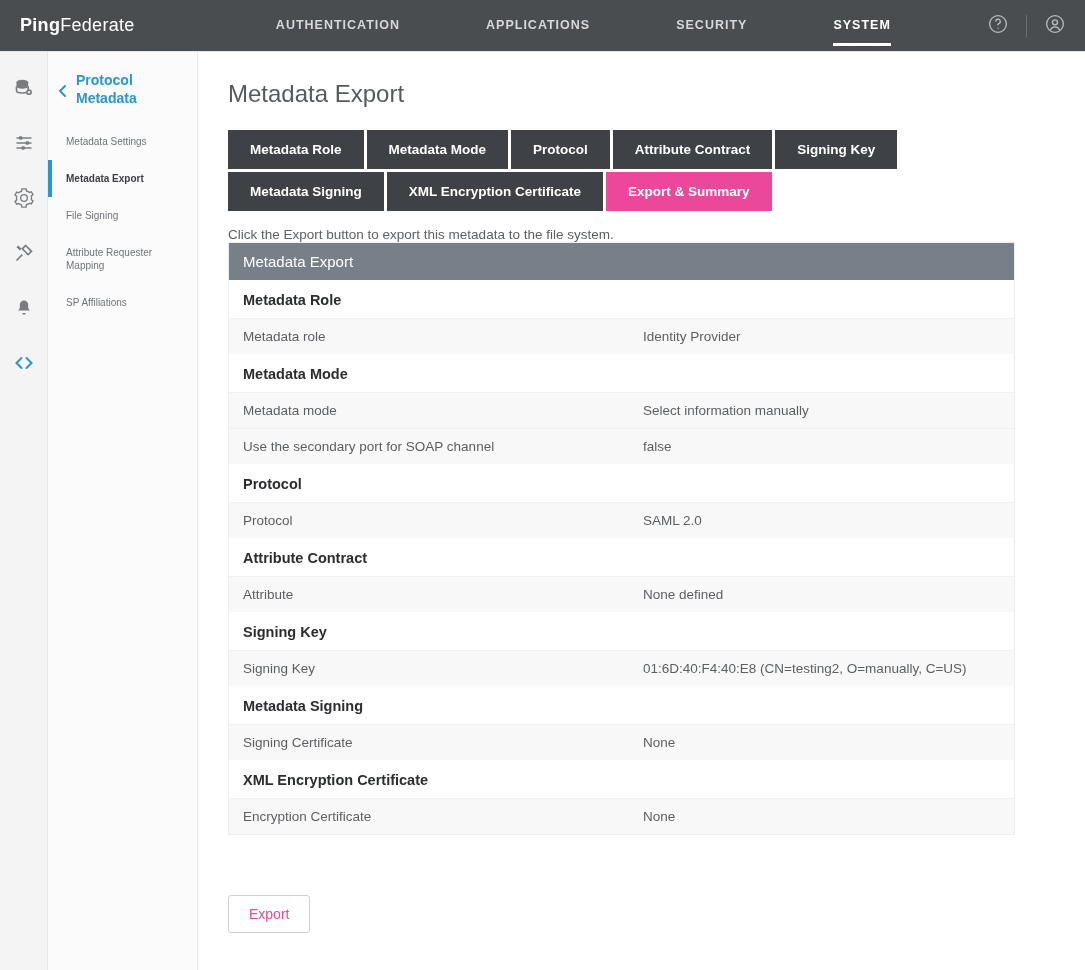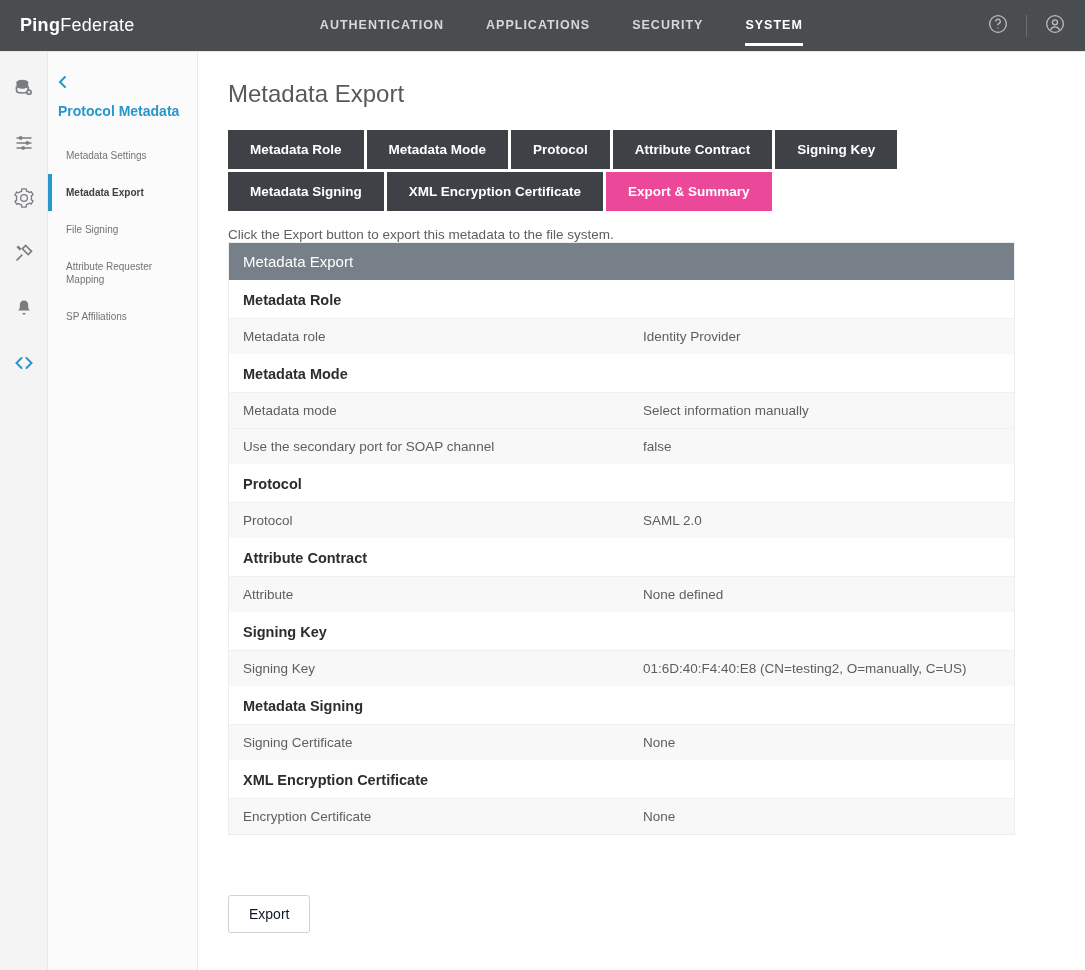--- a/index.html
+++ b/index.html
@@ -3,34 +3,34 @@
 <meta charset="utf-8">
 <style>
   * { box-sizing: border-box; margin: 0; padding: 0; }
   body { font-family: "Helvetica Neue", Arial, sans-serif; font-size: 14px; color: #333; background: #fff; }
 
   
   .topbar { background: #4a4d50; color: #fff; height: 51px; display: flex; align-items: center; padding: 0 20px; }
   .brand { font-size: 18px; font-weight: 300; letter-spacing: 0.3px; }
   .brand b { font-weight: 700; }
   .topnav { flex: 1; display: flex; justify-content: center; gap: 42px; }
-  .topnav-item { color: #d7d8d9; font-size: 12.5px; letter-spacing: 1px; font-weight: 600; cursor: pointer; padding: 13px 0 11px; border-bottom: 3px solid transparent; }
+  .topnav-item { color: #d7d8d9; font-size: 12.5px; letter-spacing: 1px; font-weight: 600; cursor: pointer; padding: 13px 0 11px; border-bottom: 3px solid transparent; margin-left: 44px; }
   .topnav-item.active { color: #fff; border-bottom-color: #fff; }
   .topicons { display: flex; align-items: center; gap: 18px; }
   .topicons svg { width: 20px; height: 20px; stroke: #b9bbbc; fill: none; }
   .vr { width: 1px; height: 22px; background: #6c6e71; }
 
   
   .app { display: flex; height: calc(970px - 45px); border-top: 1px solid #e6e6e6; }
   .iconrail { width: 48px; background: #f4f4f4; display: flex; flex-direction: column; align-items: center; padding-top: 26px; gap: 32px; border-right: 1px solid #e7e7e7;}
   .iconrail svg { width: 20px; height: 20px; fill: #7a7d80; }
   .iconrail .blue svg { fill: #2996cc; }
 
   .sidebar { width: 150px; background: #fbfbfb; border-right: 1px solid #e9e9e9; padding: 20px 0; }
-  .crumb { display: flex; align-items: flex-start; gap: 14px; padding: 0 14px 16px 10px; flex-direction: column; }
+  .crumb { display: flex; align-items: center; gap: 8px; padding: 0 14px 16px 10px; }
   .crumb svg { width: 10px; height: 14px; stroke: #2996cc; fill: none; margin-top: 3px; flex-shrink:0;}
   .crumb-text { color: #2996cc; font-weight: 600; font-size: 14px; line-height: 1.25; cursor: pointer; }
   .side-item { display: block; padding: 12px 14px 12px 14px; color: #6f7479; font-size: 10px; cursor: pointer; border-left: 4px solid transparent; line-height: 1.3;}
   .side-item.active { color: #3d4043; font-weight: 600; border-left-color: #2996cc; }
 
   .main { flex: 1; padding: 28px 70px 40px 30px; overflow: auto; }
   .page-title { font-size: 24px; font-weight: 400; color: #575a5d; margin-bottom: 22px; }
 
   .wizard-tabs { display: flex; flex-wrap: wrap; gap: 3px; margin-bottom: 16px; }
   .wtab { background: #3e4146; color: #fff; font-size: 13.5px; font-weight: 600; padding: 12px 22px; cursor: pointer; white-space: nowrap; }
@@ -40,21 +40,21 @@
 
   .summary { border: 1px solid #eceded; }
   .section-banner { background: #778088; color: #fff; font-size: 15px; font-weight: 400; padding: 10px 14px; }
   .section-head { font-weight: 700; font-size: 14.5px; color: #2b2d2f; padding: 12px 14px 10px; background:#fff; }
   .row { display: flex; padding: 10px 14px; background: #f8f8f8; border-top: 1px solid #f0f0f0; font-size: 13.5px; color: #5c5f62; }
   .row + .row { }
   .row .k { width: 400px; }
   .row .v { flex: 1; }
 
   .footer-actions { margin-top: 60px; }
-  .btn { background: #fff; border: 1px solid #cfd2d4; color: #0f172a; font-size: 14px; padding: 10px 20px; border-radius: 3px; cursor: pointer; font-weight: 500;}
+  .btn { background: #fff; border: 1px solid #cfd2d4; color: #ec4899; font-size: 14px; padding: 10px 20px; border-radius: 3px; cursor: pointer; font-weight: 500;}
 </style>
 </head>
 <body>
 
 <div class="topbar">
   <div class="brand">
     <b>Ping</b><span>Federate</span>
   </div>
   <div class="topnav" id="topnav">
       <div class="topnav-item">AUTHENTICATION</div>

